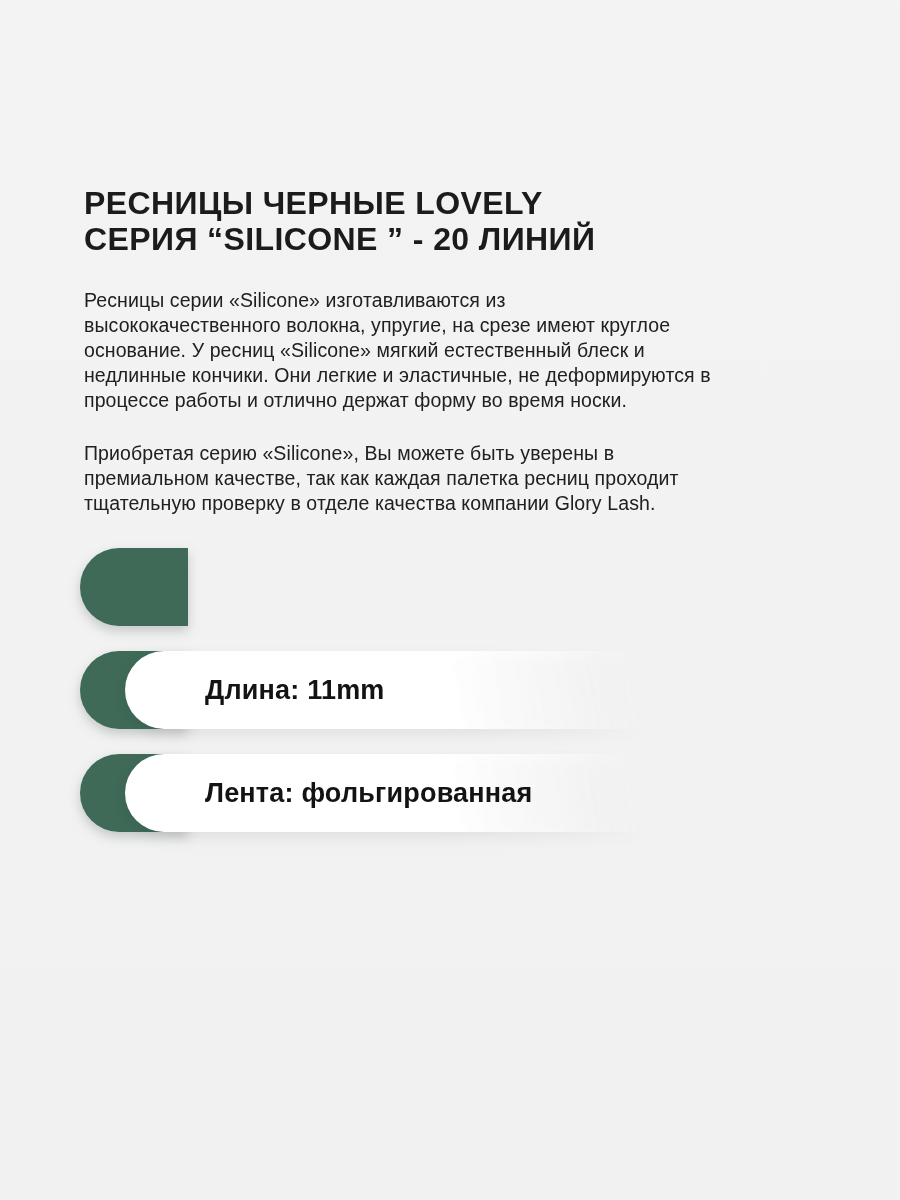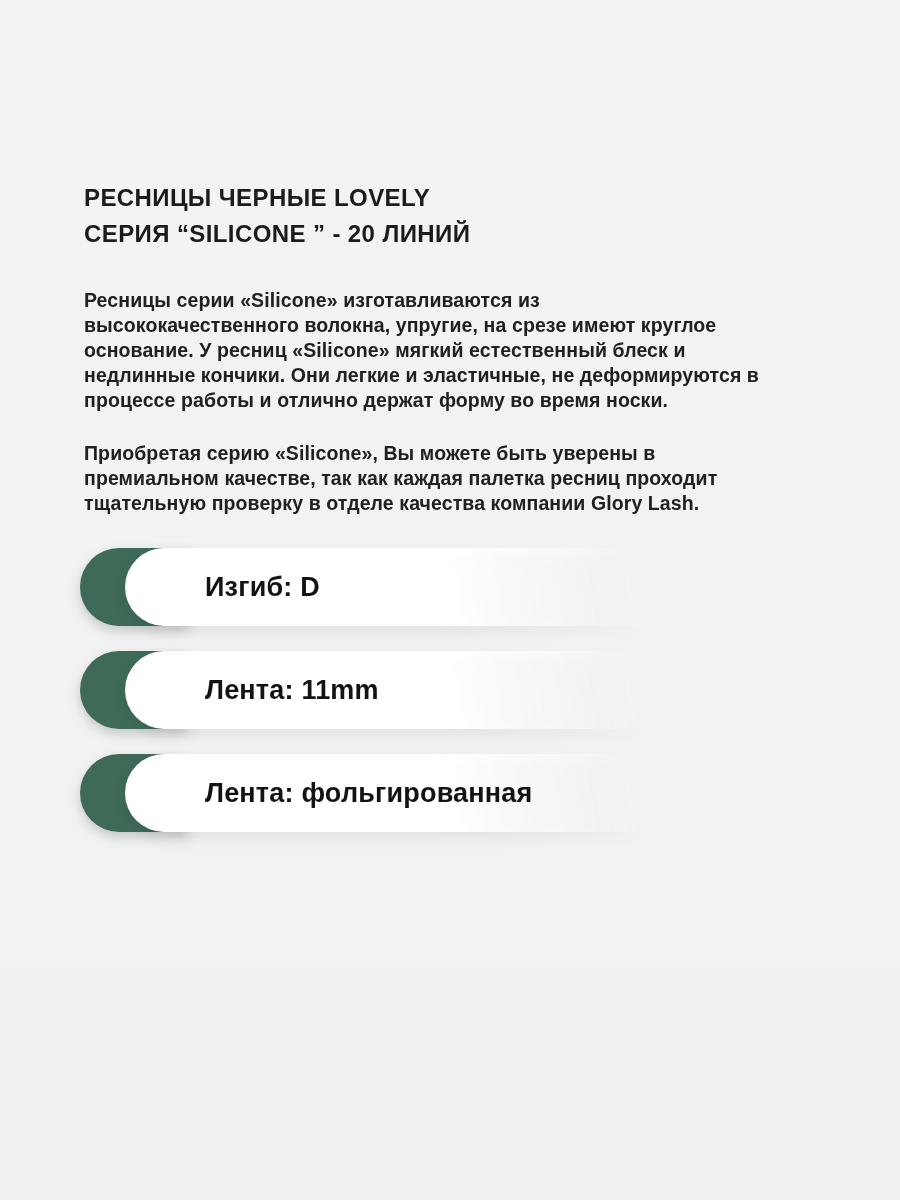--- a/index.html
+++ b/index.html
@@ -16,35 +16,35 @@
   }
   .card {
     position: absolute;
     inset: 0;
     background: linear-gradient(180deg, #f3f3f4 0%, #f2f2f2 60%, #f1f1f2 100%);
   }
   .title {
     position: absolute;
     left: 84px;
     top: 164px;
-    font-size: 24px;
+    font-size: 32px;
     line-height: 36px;
     font-weight: 700;
     letter-spacing: 0.4px;
     color: #1b1b1b;
     white-space: pre-line;
     text-transform: uppercase;
   }
   .para {
     position: absolute;
     left: 84px;
     width: 790px;
     font-size: 19.5px;
     line-height: 25px;
-    font-weight: 700;
+    font-weight: 400;
     color: #202020;
     white-space: pre-line;
     letter-spacing: 0.1px;
   }
   .para-1 { top: 268px; }
   .para-2 { top: 421px; }
 
   .specs {
     position: absolute;
     left: 80px;
@@ -107,30 +107,27 @@
 процессе работы и отлично держат форму во время носки.</p>
 
   <p class="para para-2">Приобретая серию «Silicone», Вы можете быть уверены в
 премиальном качестве, так как каждая палетка ресниц проходит
 тщательную проверку в отделе качества компании Glory Lash.</p>
 
   <div class="specs">
 
     <div class="spec-row">
       <div class="spec-accent"></div>
-      <div class="spec-pill">
-        <span class="spec-label">Изгиб: D</span>
-      </div>
     </div>
 
 
     <div class="spec-row">
       <div class="spec-accent"></div>
       <div class="spec-pill">
-        <span class="spec-label">Лента: 11mm</span>
+        <span class="spec-label">Длина: 11mm</span>
       </div>
     </div>
 
 
     <div class="spec-row">
       <div class="spec-accent"></div>
       <div class="spec-pill">
         <span class="spec-label">Лента: фольгированная</span>
       </div>
     </div>

